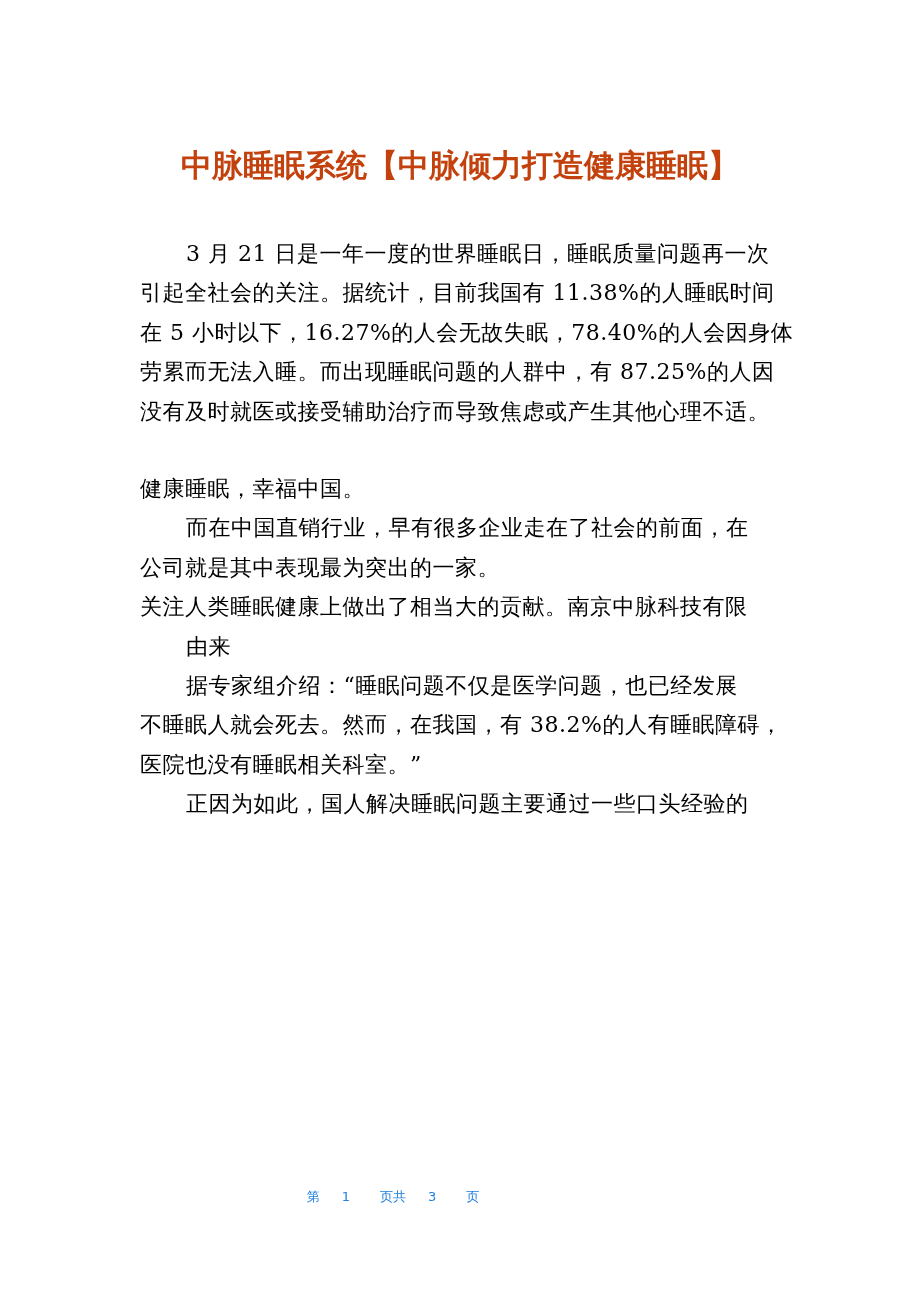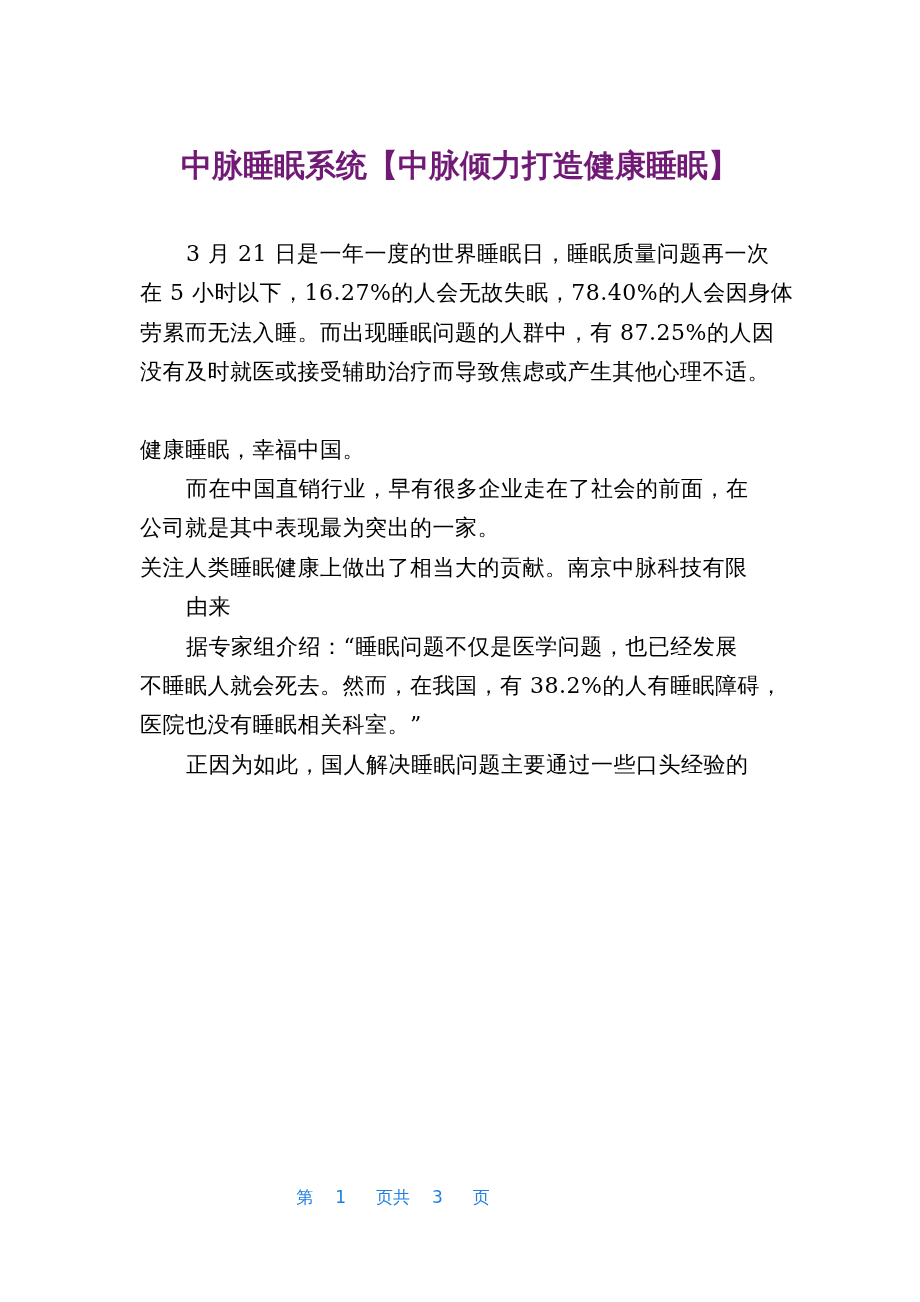--- a/index.html
+++ b/index.html
@@ -26,21 +26,21 @@
     .title {
       position: absolute;
       left: 0;
       top: 142px;
       width: 920px;
       text-align: center;
       font-family: "DejaVu Sans", "Liberation Sans", sans-serif;
       font-weight: bold;
       font-size: 31px;
       letter-spacing: 0px;
-      color: #701a75;
+      color: #c2410c;
       line-height: 46px;
     }
     .body {
       position: absolute;
       left: 140px;
       top: 234px;
       width: 640px;
     }
     .line {
       height: 39.4px;
@@ -55,21 +55,21 @@
     .gap {
       height: 38px;
     }
     .footer {
       position: absolute;
       left: 0;
       top: 1182px;
       width: 786px;
       text-align: center;
       font-family: "DejaVu Sans", "Liberation Sans", sans-serif;
-      font-size: 17px;
+      font-size: 13px;
       color: #1e7fe0;
       line-height: 30px;
     }
     .footer span {
       display: inline-block;
     }
     .footer .sp {
       width: 22px;
     }
     .footer .sp2 {
@@ -80,20 +80,21 @@
 <body>
 
 <div class="page">
 
   <div class="title">中脉睡眠系统【中脉倾力打造健康睡眠】</div>
 
   <div class="body">
 
     <div>
       <div class="line indent">3 月 21 日是一年一度的世界睡眠日，睡眠质量问题再一次</div>
+      <div class="line">引起全社会的关注。据统计，目前我国有 11.38%的人睡眠时间</div>
       <div class="line">在 5 小时以下，16.27%的人会无故失眠，78.40%的人会因身体</div>
       <div class="line">劳累而无法入睡。而出现睡眠问题的人群中，有 87.25%的人因</div>
       <div class="line">没有及时就医或接受辅助治疗而导致焦虑或产生其他心理不适。</div>
     </div>
 
     <div class="gap"></div>
 
     <div>
       <div class="line">健康睡眠，幸福中国。</div>
     </div>

